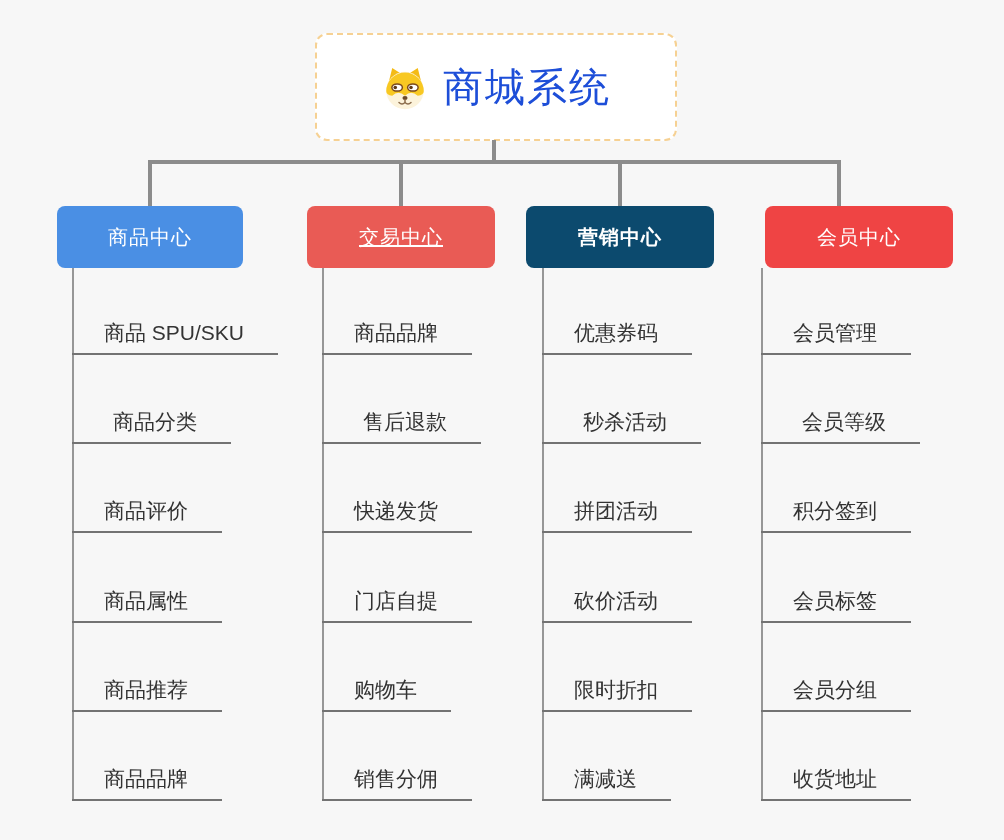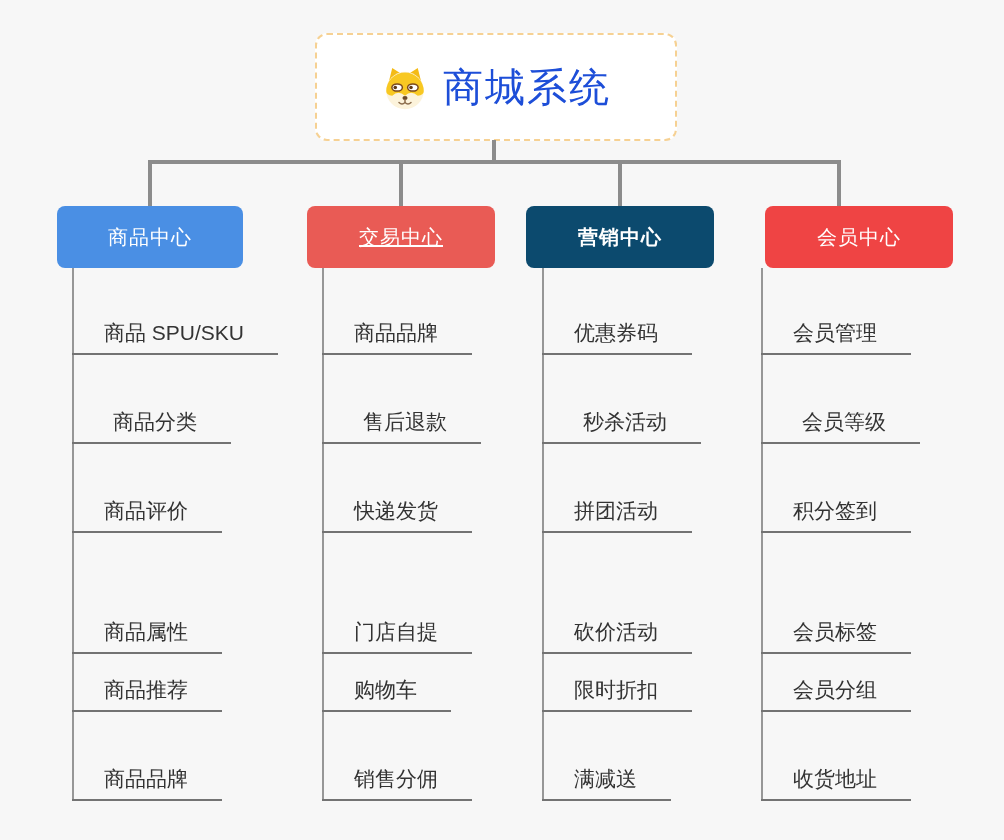--- a/index.html
+++ b/index.html
@@ -65,21 +65,21 @@
     display:flex;align-items:flex-end;
     padding:0 34px 6px 32px;
     border-bottom:2px solid #737373;
     font-size:21px;
     color:#333333;
     white-space:nowrap;
     width:max-content;
   }
   .col-1{left:72px;} .col-2{left:322px;} .col-3{left:542px;} .col-4{left:761px;}
   .row-1{top:313px;} .row-2{top:402px;padding-left:41px;} .row-3{top:491px;}
-  .row-4{top:612px;} .row-5{top:670px;} .row-6{top:759px;}
+  .row-4{top:581px;} .row-5{top:670px;} .row-6{top:759px;}
 </style>
 </head>
 <body>
 
 <div class="canvas">
 
   <div class="root-node">
     <svg class="doge" viewBox="0 0 64 60" aria-hidden="true">
       <path d="M10 24 L15 4 L29 13 Q18 17 10 24 Z" fill="#f4bb16"></path>
       <path d="M54 24 L49 4 L35 13 Q46 17 54 24 Z" fill="#f4bb16"></path>

